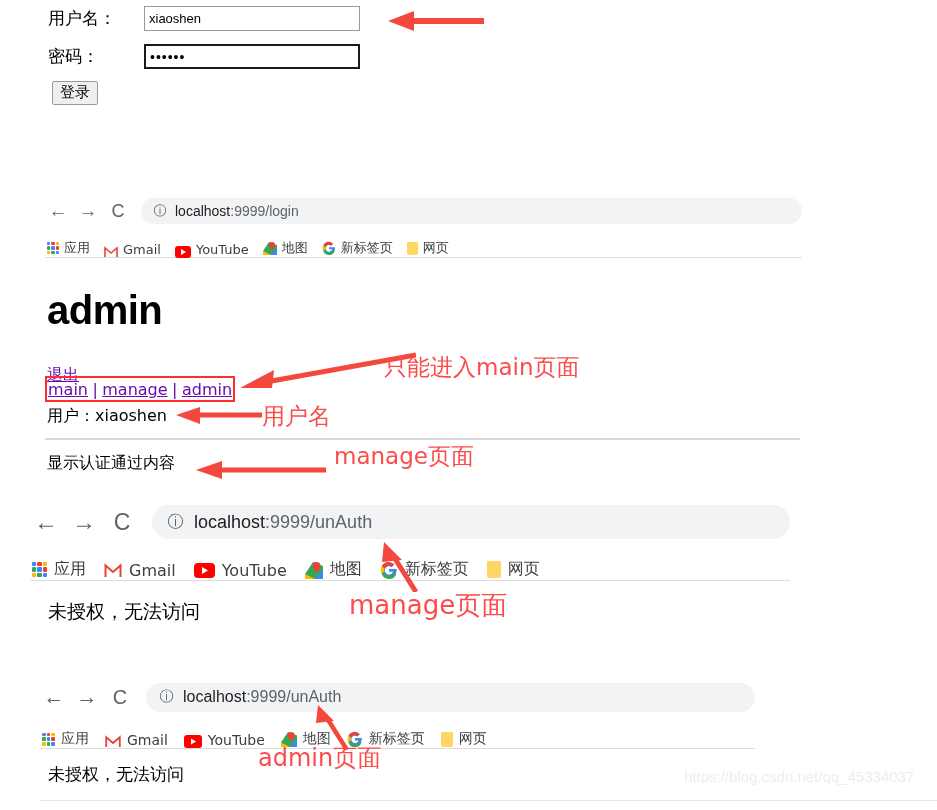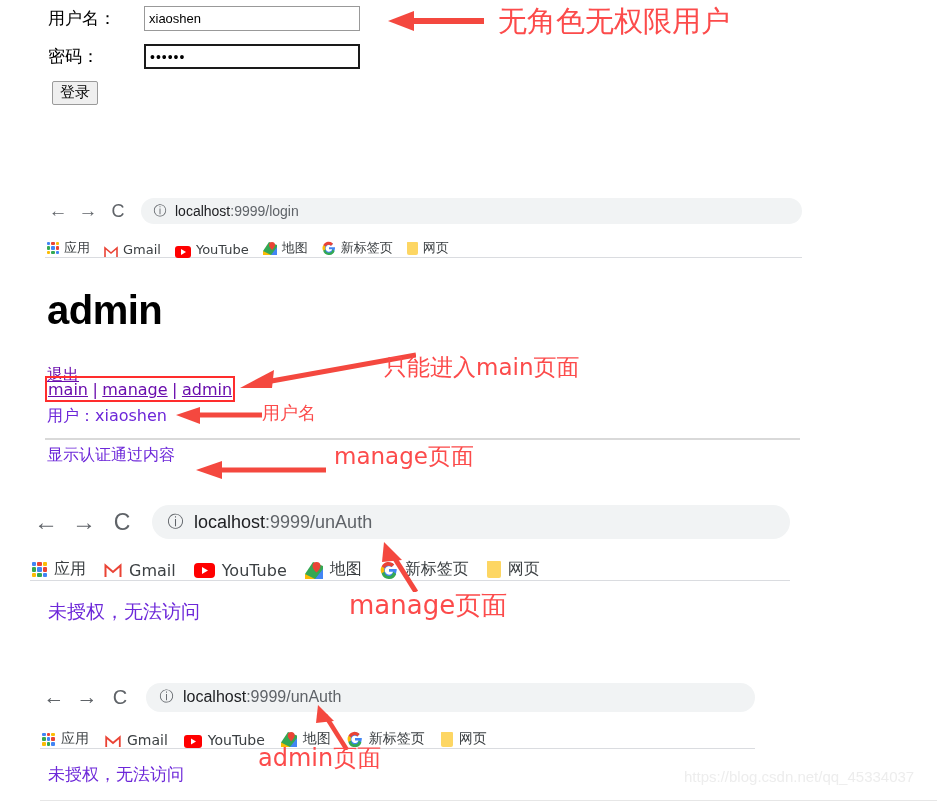--- a/index.html
+++ b/index.html
@@ -117,21 +117,21 @@
   .folder-icon { background: #fdd663; border-radius: 1px 1px 2px 2px; position: relative; }
   .folder-icon::before {
     content: ""; position: absolute; left: 0; top: 0;
     width: 55%; height: 22%; background: #fdd663; border-radius: 1px;
   }
 
   .chrome-divider { background: #dadce0; height: 1px; width: 100%; }
 
   .page-body-text {
     font-family: "DejaVu Sans", sans-serif;
-    color: #6d28d9;
+    color: #000000;
   }
 
   
   #index-page { position: absolute; }
   #index-heading {
     font-family: "Liberation Sans", "DejaVu Sans", sans-serif;
     font-weight: bold;
     font-size: 40px;
     color: #000;
     letter-spacing: -0.5px;
@@ -187,21 +187,20 @@
   </div>
 
   <div class="form-row" style="left:52px; top:81px;">
     <button id="login-button">登录</button>
   </div>
 
   <svg class="annotation-arrow" style="left:388px; top:8px;" width="96" height="26">
     <line x1="96" y1="13" x2="22" y2="13" stroke="#f4483f" stroke-width="6"></line>
     <polygon points="0,13 26,3 26,23" fill="#f4483f"></polygon>
   </svg>
-  <div class="annotation-text" style="left:498px; top:2px; font-size:29px;">无角色无权限用户</div>
 </div>
 
 <div class="browser-panel" id="browser-1" style="left:45px; top:193px; width:757px;">
   <div class="browser-chrome">
 
     <div class="nav-row" style="height:36px;">
       <span class="nav-btn" style="width:26px; height:26px; font-size:19px;">←</span>
       <span class="nav-btn" style="width:26px; height:26px; font-size:19px; margin-left:4px;">→</span>
       <span class="nav-btn" style="width:26px; height:26px; font-size:18px; margin-left:4px;">C</span>
       <div class="omnibox" style="height:26px; margin-left:10px; padding:0 12px;">
@@ -292,34 +291,34 @@
     <span class="page-link">manage</span>
     <span class="link-sep">|</span>
     <span class="page-link">admin</span>
   </div>
   <div class="red-outline-box" style="left:0px; top:91px; width:190px; height:26px;"></div>
 
   <div style="position:absolute; left:2px; top:121px; font-size:16px; white-space:nowrap;" class="page-body-text"><span>用户：</span><span>xiaoshen</span></div>
 
   <hr class="hr-line" style="position:absolute; left:0px; top:153px; width:755px; margin:0;">
 
-  <div style="position:absolute; left:2px; top:160px; font-size:16px; white-space:nowrap;" class="page-body-text">显示认证通过内容</div>
+  <div style="position:absolute; left:2px; top:168px; font-size:16px; white-space:nowrap;" class="page-body-text">显示认证通过内容</div>
 </div>
 
 <svg class="annotation-arrow" style="left:226px; top:348px;" width="190" height="46">
   <line x1="190" y1="7" x2="40" y2="34" stroke="#f4483f" stroke-width="5"></line>
   <polygon points="14,40 48,22 46,40" fill="#f4483f"></polygon>
 </svg>
 <div class="annotation-text" style="left:384px; top:352px; font-size:23px;">只能进入main页面</div>
 
 <svg class="annotation-arrow" style="left:176px; top:404px;" width="86" height="24">
   <line x1="86" y1="11" x2="22" y2="11" stroke="#f4483f" stroke-width="5"></line>
   <polygon points="0,11 24,3 24,20" fill="#f4483f"></polygon>
 </svg>
-<div class="annotation-text" style="left:262px; top:401px; font-size:18px;">用户名</div>
+<div class="annotation-text" style="left:262px; top:401px; font-size:23px;">用户名</div>
 
 <svg class="annotation-arrow" style="left:196px; top:458px;" width="130" height="24">
   <line x1="130" y1="12" x2="24" y2="12" stroke="#f4483f" stroke-width="5"></line>
   <polygon points="0,12 26,3 26,21" fill="#f4483f"></polygon>
 </svg>
 <div class="annotation-text" style="left:334px; top:441px; font-size:23px;">manage页面</div>
 
 <div class="browser-panel" id="browser-2" style="left:30px; top:500px; width:760px;">
   <div class="browser-chrome">
 

